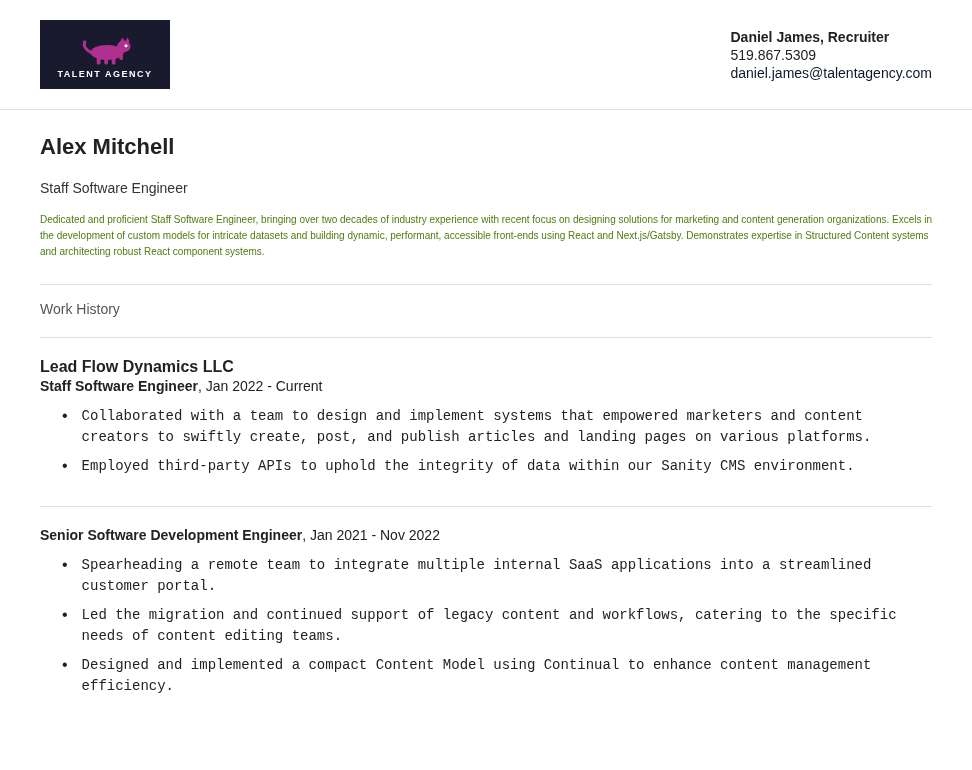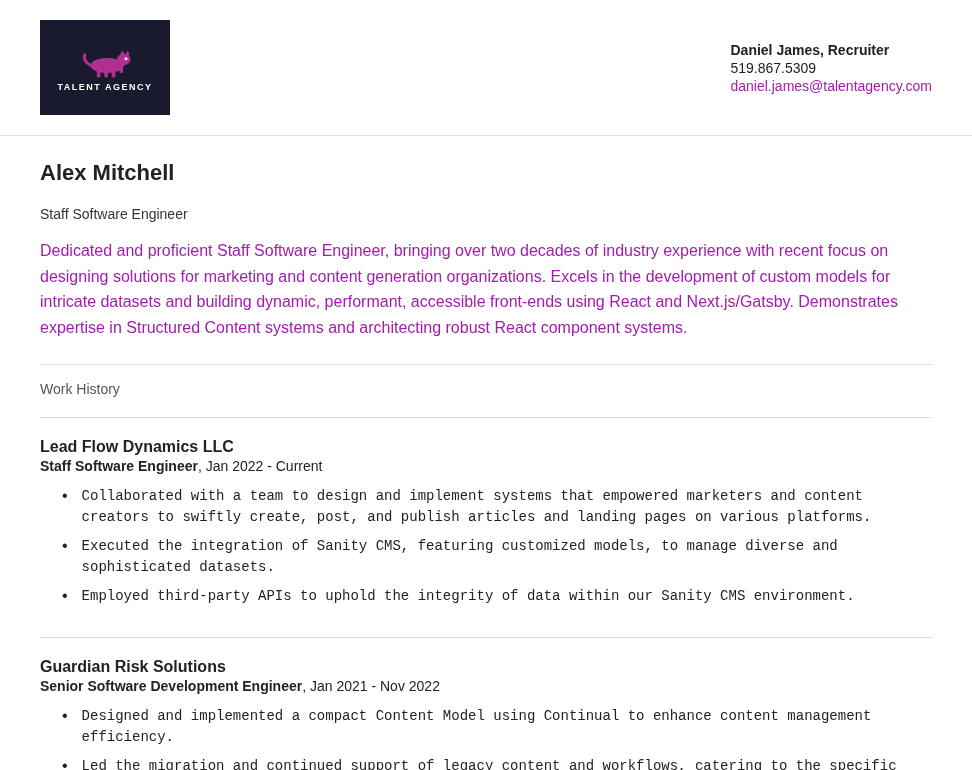--- a/index.html
+++ b/index.html
@@ -20,21 +20,21 @@
     .header {
       display: flex;
       justify-content: space-between;
       align-items: center;
       padding: 20px 40px;
       border-bottom: 1px solid #ddd;
     }
 
     .logo-container {
       width: 130px;
-      height: 95px;
+      height: 69px;
       background: #1a1a2e;
       display: flex;
       flex-direction: column;
       align-items: center;
       justify-content: center;
       gap: 4px;
     }
 
     .logo-icon {
       width: 60px;
@@ -58,44 +58,44 @@
     }
 
     .contact-info .phone {
       display: block;
       margin-top: 2px;
     }
 
     .contact-info .email {
       display: block;
       margin-top: 2px;
-      color: #a21caf;
+      color: #0f172a;
       text-decoration: none;
     }
 
     .main-content {
       padding: 24px 40px;
     }
 
     .candidate-name {
       font-size: 22px;
       font-weight: bold;
       margin-bottom: 20px;
     }
 
     .candidate-title {
       font-size: 14px;
       color: #333;
       margin-bottom: 16px;
     }
 
     .bio {
-      font-size: 16px;
+      font-size: 10px;
       line-height: 1.6;
-      color: #a21caf;
+      color: #4d7c0f;
       margin-bottom: 24px;
     }
 
     .section-divider {
       border: none;
       border-top: 1px solid #ddd;
       margin-bottom: 16px;
     }
 
     .section-title {
@@ -205,39 +205,38 @@
       <hr class="section-separator">
       <div class="company-name">Lead Flow Dynamics LLC</div>
       <div class="job-title-line">
         <strong>Staff Software Engineer</strong><span>, Jan 2022 - Current</span>
       </div>
       <ul class="bullet-list">
         <li>
             <span class="bullet-text">Collaborated with a team to design and implement systems that empowered marketers and content creators to swiftly create, post, and publish articles and landing pages on various platforms.</span>
           </li>
         <li>
-            <span class="bullet-text">Executed the integration of Sanity CMS, featuring customized models, to manage diverse and sophisticated datasets.</span>
-          </li>
-        <li>
             <span class="bullet-text">Employed third-party APIs to uphold the integrity of data within our Sanity CMS environment.</span>
           </li>
       </ul>
     </div>
 
     <div class="work-entry">
       <hr class="section-separator">
-      <div class="company-name">Guardian Risk Solutions</div>
       <div class="job-title-line">
         <strong>Senior Software Development Engineer</strong><span>, Jan 2021 - Nov 2022</span>
       </div>
       <ul class="bullet-list">
         <li>
+            <span class="bullet-text">Spearheading a remote team to integrate multiple internal SaaS applications into a streamlined customer portal.</span>
+          </li>
+        <li>
+            <span class="bullet-text">Led the migration and continued support of legacy content and workflows, catering to the specific needs of content editing teams.</span>
+          </li>
+        <li>
             <span class="bullet-text">Designed and implemented a compact Content Model using Continual to enhance content management efficiency.</span>
-          </li>
-        <li>
-            <span class="bullet-text">Led the migration and continued support of legacy content and workflows, catering to the specific needs of content editing teams.</span>
           </li>
 
       </ul>
     </div>
 
   </div>
 </div>
 
 </body></html>

